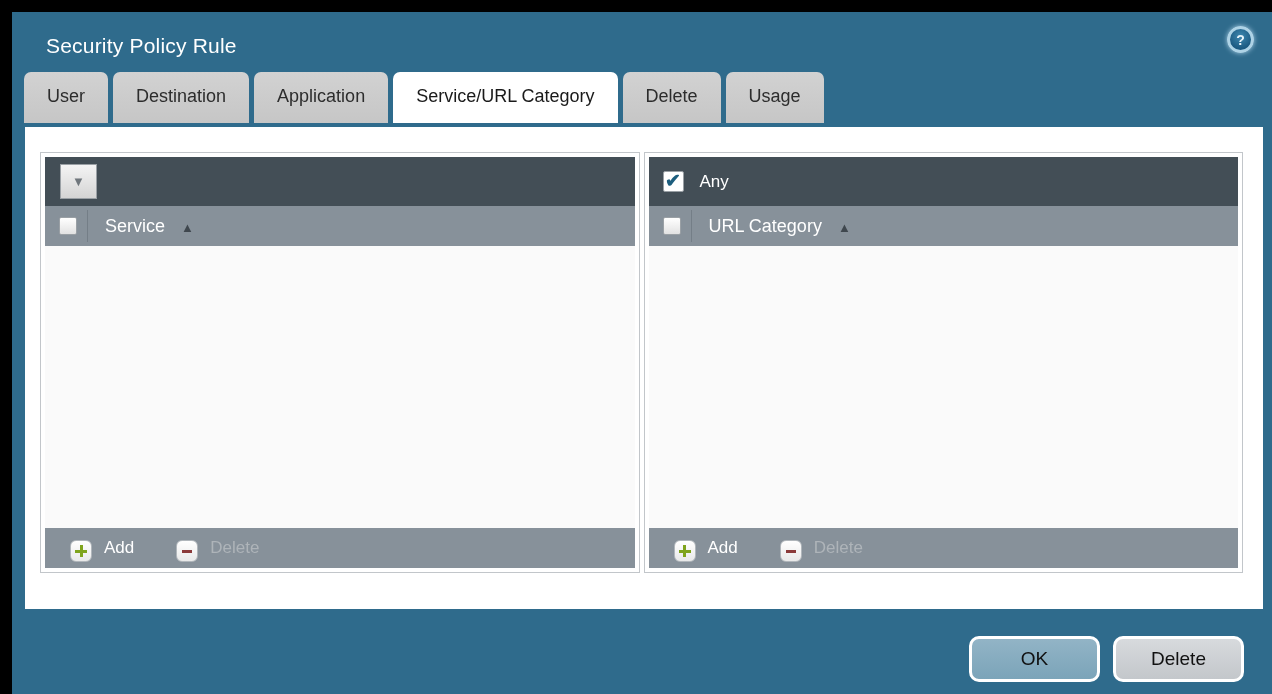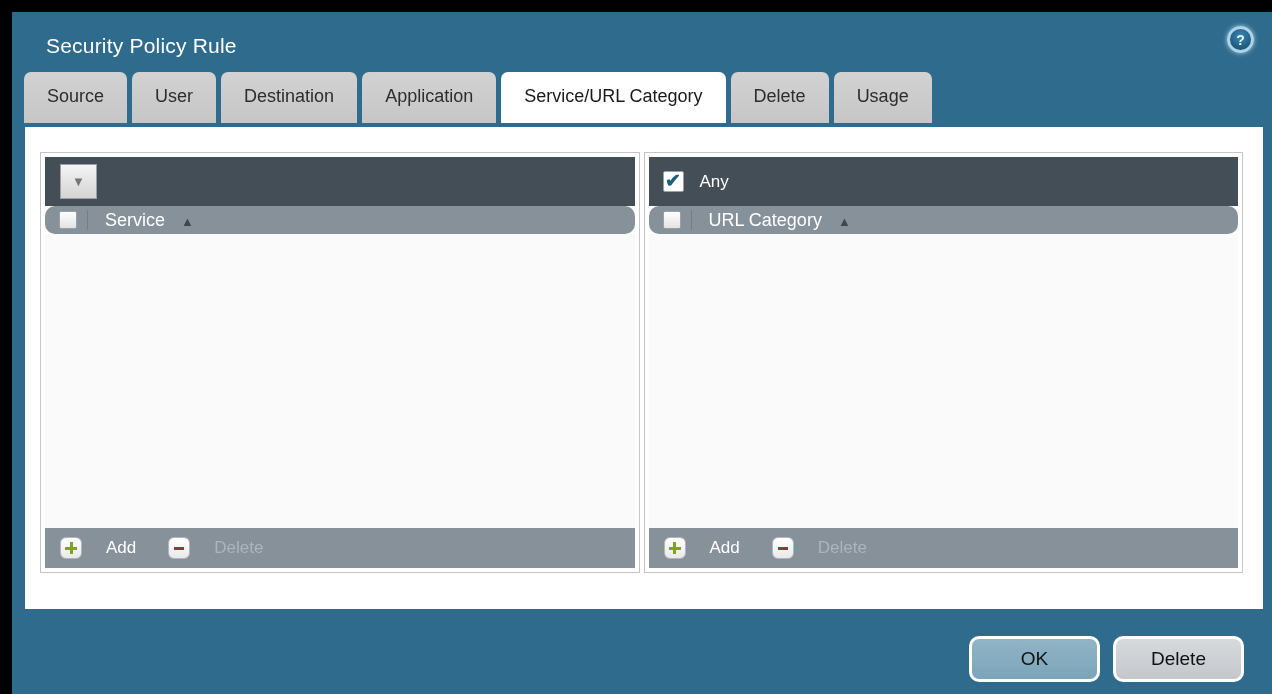--- a/index.html
+++ b/index.html
@@ -149,25 +149,24 @@
     color: #1d5e7e;
     font-size: 19px;
     font-weight: bold;
     line-height: 1;
     margin-top: -2px;
   }
   .any-label { color: #fff; font-size: 17px; }
 
   .col-header {
     background: #87919a;
-    height: 28px;
+    height: 40px;
     display: flex;
     align-items: center;
     flex: 0 0 auto;
-    border-radius: 10px;
   }
   .cb-cell {
     width: 39px;
     height: 100%;
     display: flex;
     align-items: center;
     justify-content: center;
     border-right: 1px solid #747e87;
   }
   .cb-cell .checkbox { width: 18px; height: 18px; }
@@ -190,23 +189,24 @@
     background: #87919a;
     height: 40px;
     display: flex;
     align-items: center;
     padding: 0 11px;
     gap: 20px;
     flex: 0 0 auto;
   }
   .footer-btn {
     display: flex;
-    align-items: center;
-    gap: 20px;
-    cursor: pointer;
+    align-items: flex-end;
+    gap: 8px;
+    cursor: pointer;
+    margin-left: 10px;
   }
   .icon-sq {
     width: 22px; height: 22px;
     background: linear-gradient(#ffffff, #e9e9e9);
     border: 1px solid #b0b6bb;
     border-radius: 6px;
     position: relative;
     flex: 0 0 auto;
   }
   .plus-icon::before, .plus-icon::after {
@@ -255,21 +255,20 @@
 
 <div class="frame">
   <div class="dialog">
 
     <div class="titlebar">
       <span class="title">Security Policy Rule</span>
       <div class="help-btn">?</div>
     </div>
 
     <div class="tabs">
-      <div class="tab">Source</div>
       <div class="tab">User</div>
       <div class="tab">Destination</div>
       <div class="tab">Application</div>
       <div class="tab active">Service/URL Category</div>
       <div class="tab">Delete</div>
       <div class="tab">Usage</div>
     </div>
 
     <div class="content">
       <div class="panels">

